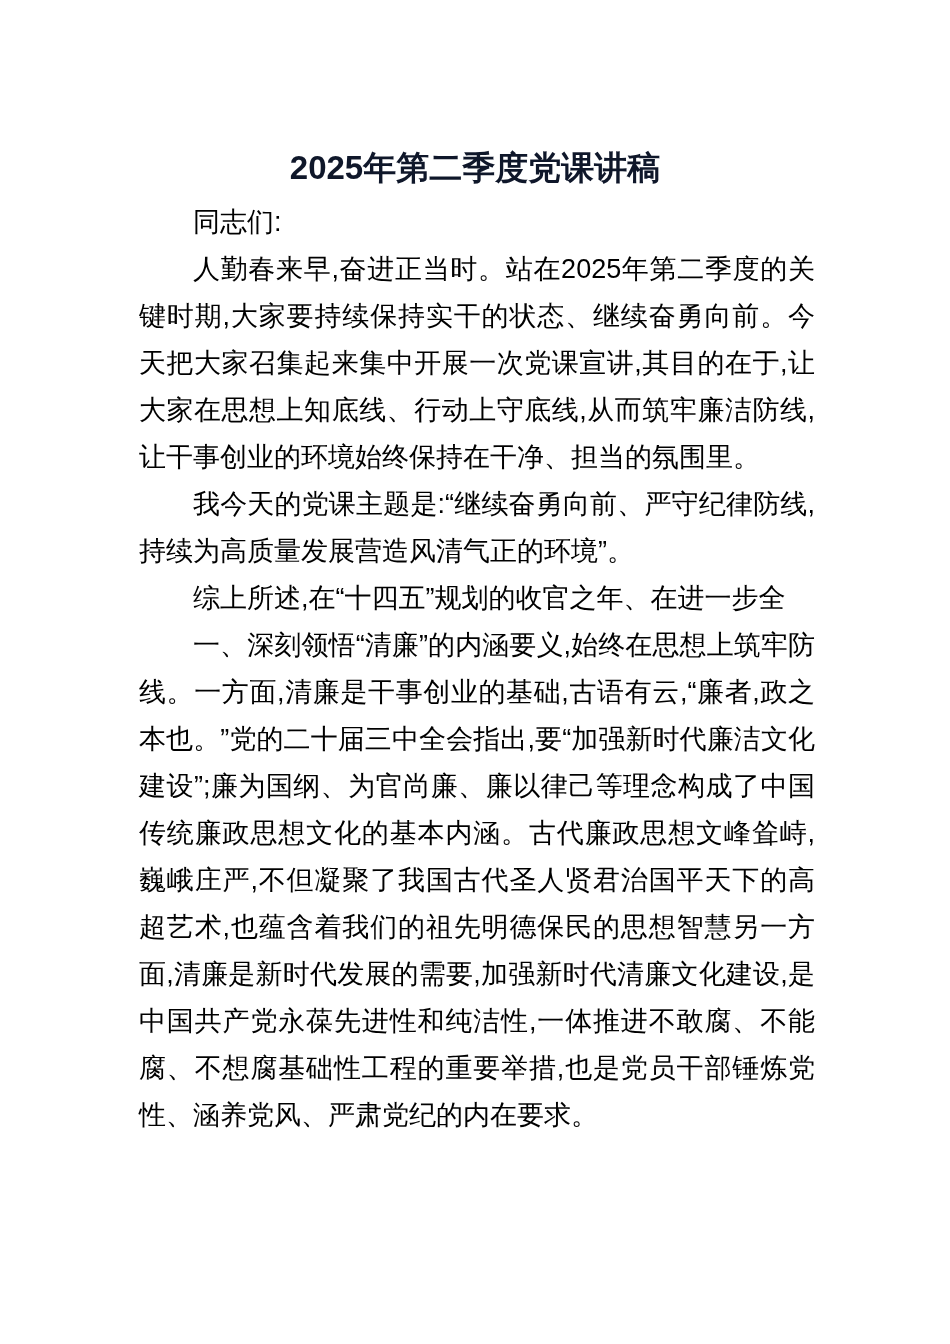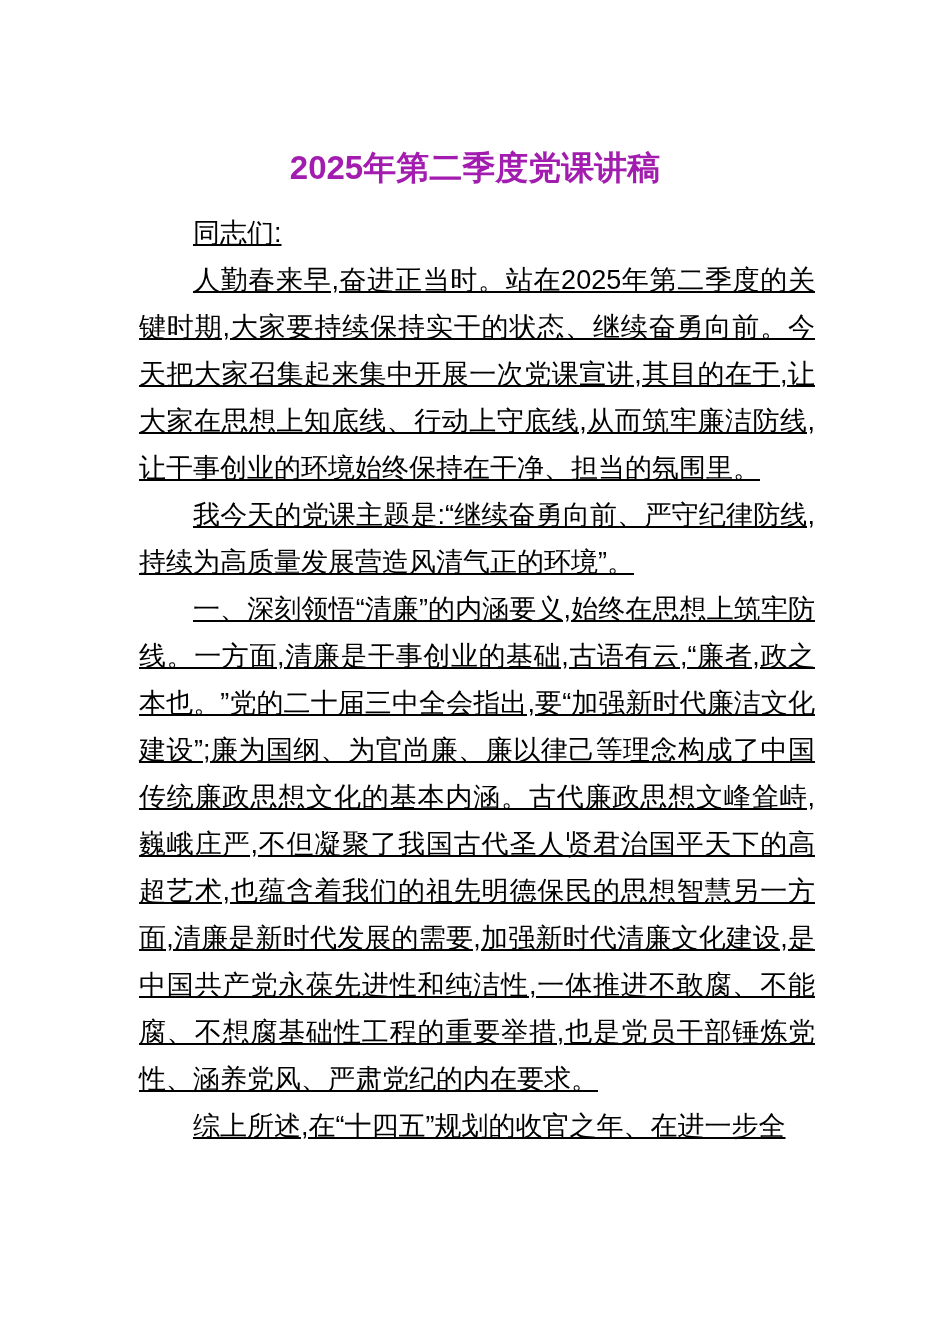--- a/index.html
+++ b/index.html
@@ -18,26 +18,25 @@
     color: #000000;
     box-sizing: border-box;
   }
   .doc-title {
     margin: 0;
     padding: 140px 137px 0 137px;
     font-size: 33px;
     line-height: 55px;
     font-weight: 700;
     text-align: center;
-    color: #a21caf;
+    color: #0f172a;
   }
   .doc-body {
-    margin-top: 15px;
+    margin-top: 4px;
     padding: 0 135px 0 139px;
-    text-decoration: underline;
   }
   .para {
     margin: 0;
     font-size: 27px;
     line-height: 47px;
     text-align: justify;
     text-indent: 2em;
     color: #000000;
     word-break: normal;
     overflow-wrap: break-word;
@@ -45,16 +44,16 @@
 </style>
 </head>
 <body>
 
 <div class="page">
   <h1 class="doc-title">2025年第二季度党课讲稿</h1>
   <div class="doc-body">
     <p class="para">同志们:</p>
     <p class="para">人勤春来早,奋进正当时。站在2025年第二季度的关键时期,大家要持续保持实干的状态、继续奋勇向前。今天把大家召集起来集中开展一次党课宣讲,其目的在于,让大家在思想上知底线、行动上守底线,从而筑牢廉洁防线,让干事创业的环境始终保持在干净、担当的氛围里。</p>
     <p class="para">我今天的党课主题是:“继续奋勇向前、严守纪律防线,持续为高质量发展营造风清气正的环境”。</p>
+    <p class="para">综上所述,在“十四五”规划的收官之年、在进一步全</p>
     <p class="para">一、深刻领悟“清廉”的内涵要义,始终在思想上筑牢防线。一方面,清廉是干事创业的基础,古语有云,“廉者,政之本也。”党的二十届三中全会指出,要“加强新时代廉洁文化建设”;廉为国纲、为官尚廉、廉以律己等理念构成了中国传统廉政思想文化的基本内涵。古代廉政思想文峰耸峙,巍峨庄严,不但凝聚了我国古代圣人贤君治国平天下的高超艺术,也蕴含着我们的祖先明德保民的思想智慧另一方面,清廉是新时代发展的需要,加强新时代清廉文化建设,是中国共产党永葆先进性和纯洁性,一体推进不敢腐、不能腐、不想腐基础性工程的重要举措,也是党员干部锤炼党性、涵养党风、严肃党纪的内在要求。</p>
-    <p class="para">综上所述,在“十四五”规划的收官之年、在进一步全</p>
   </div>
 </div>
 
 </body></html>

